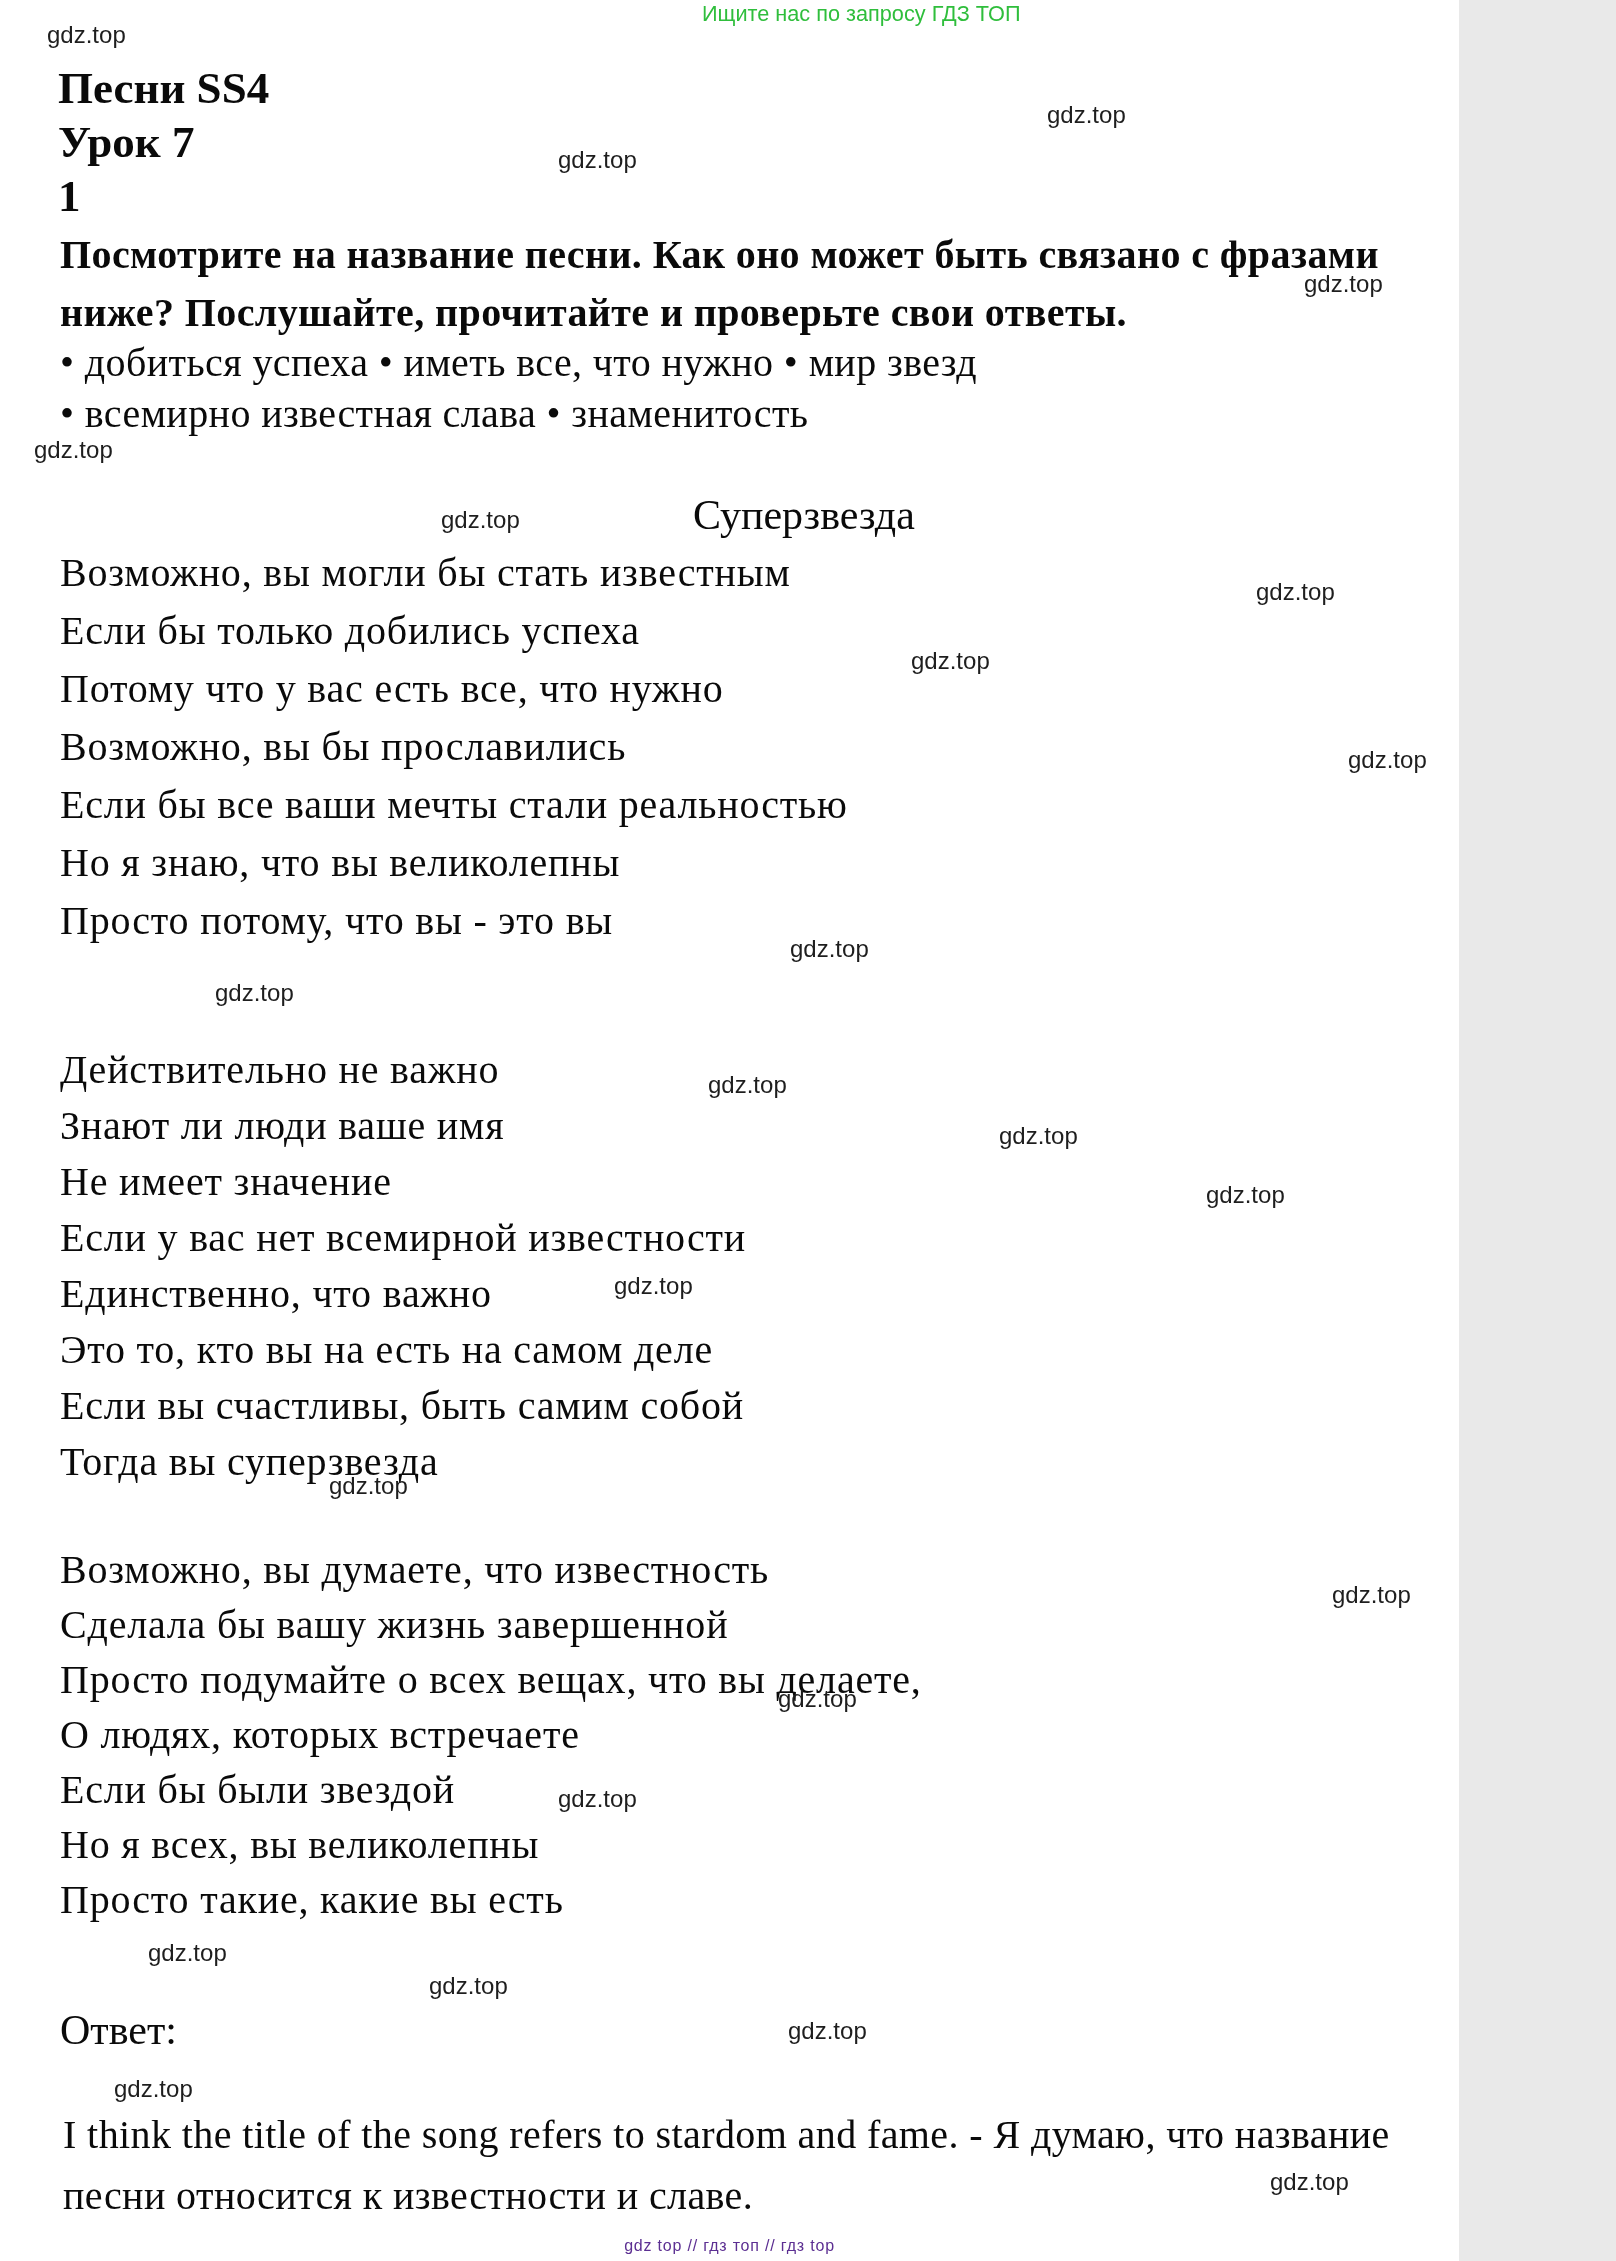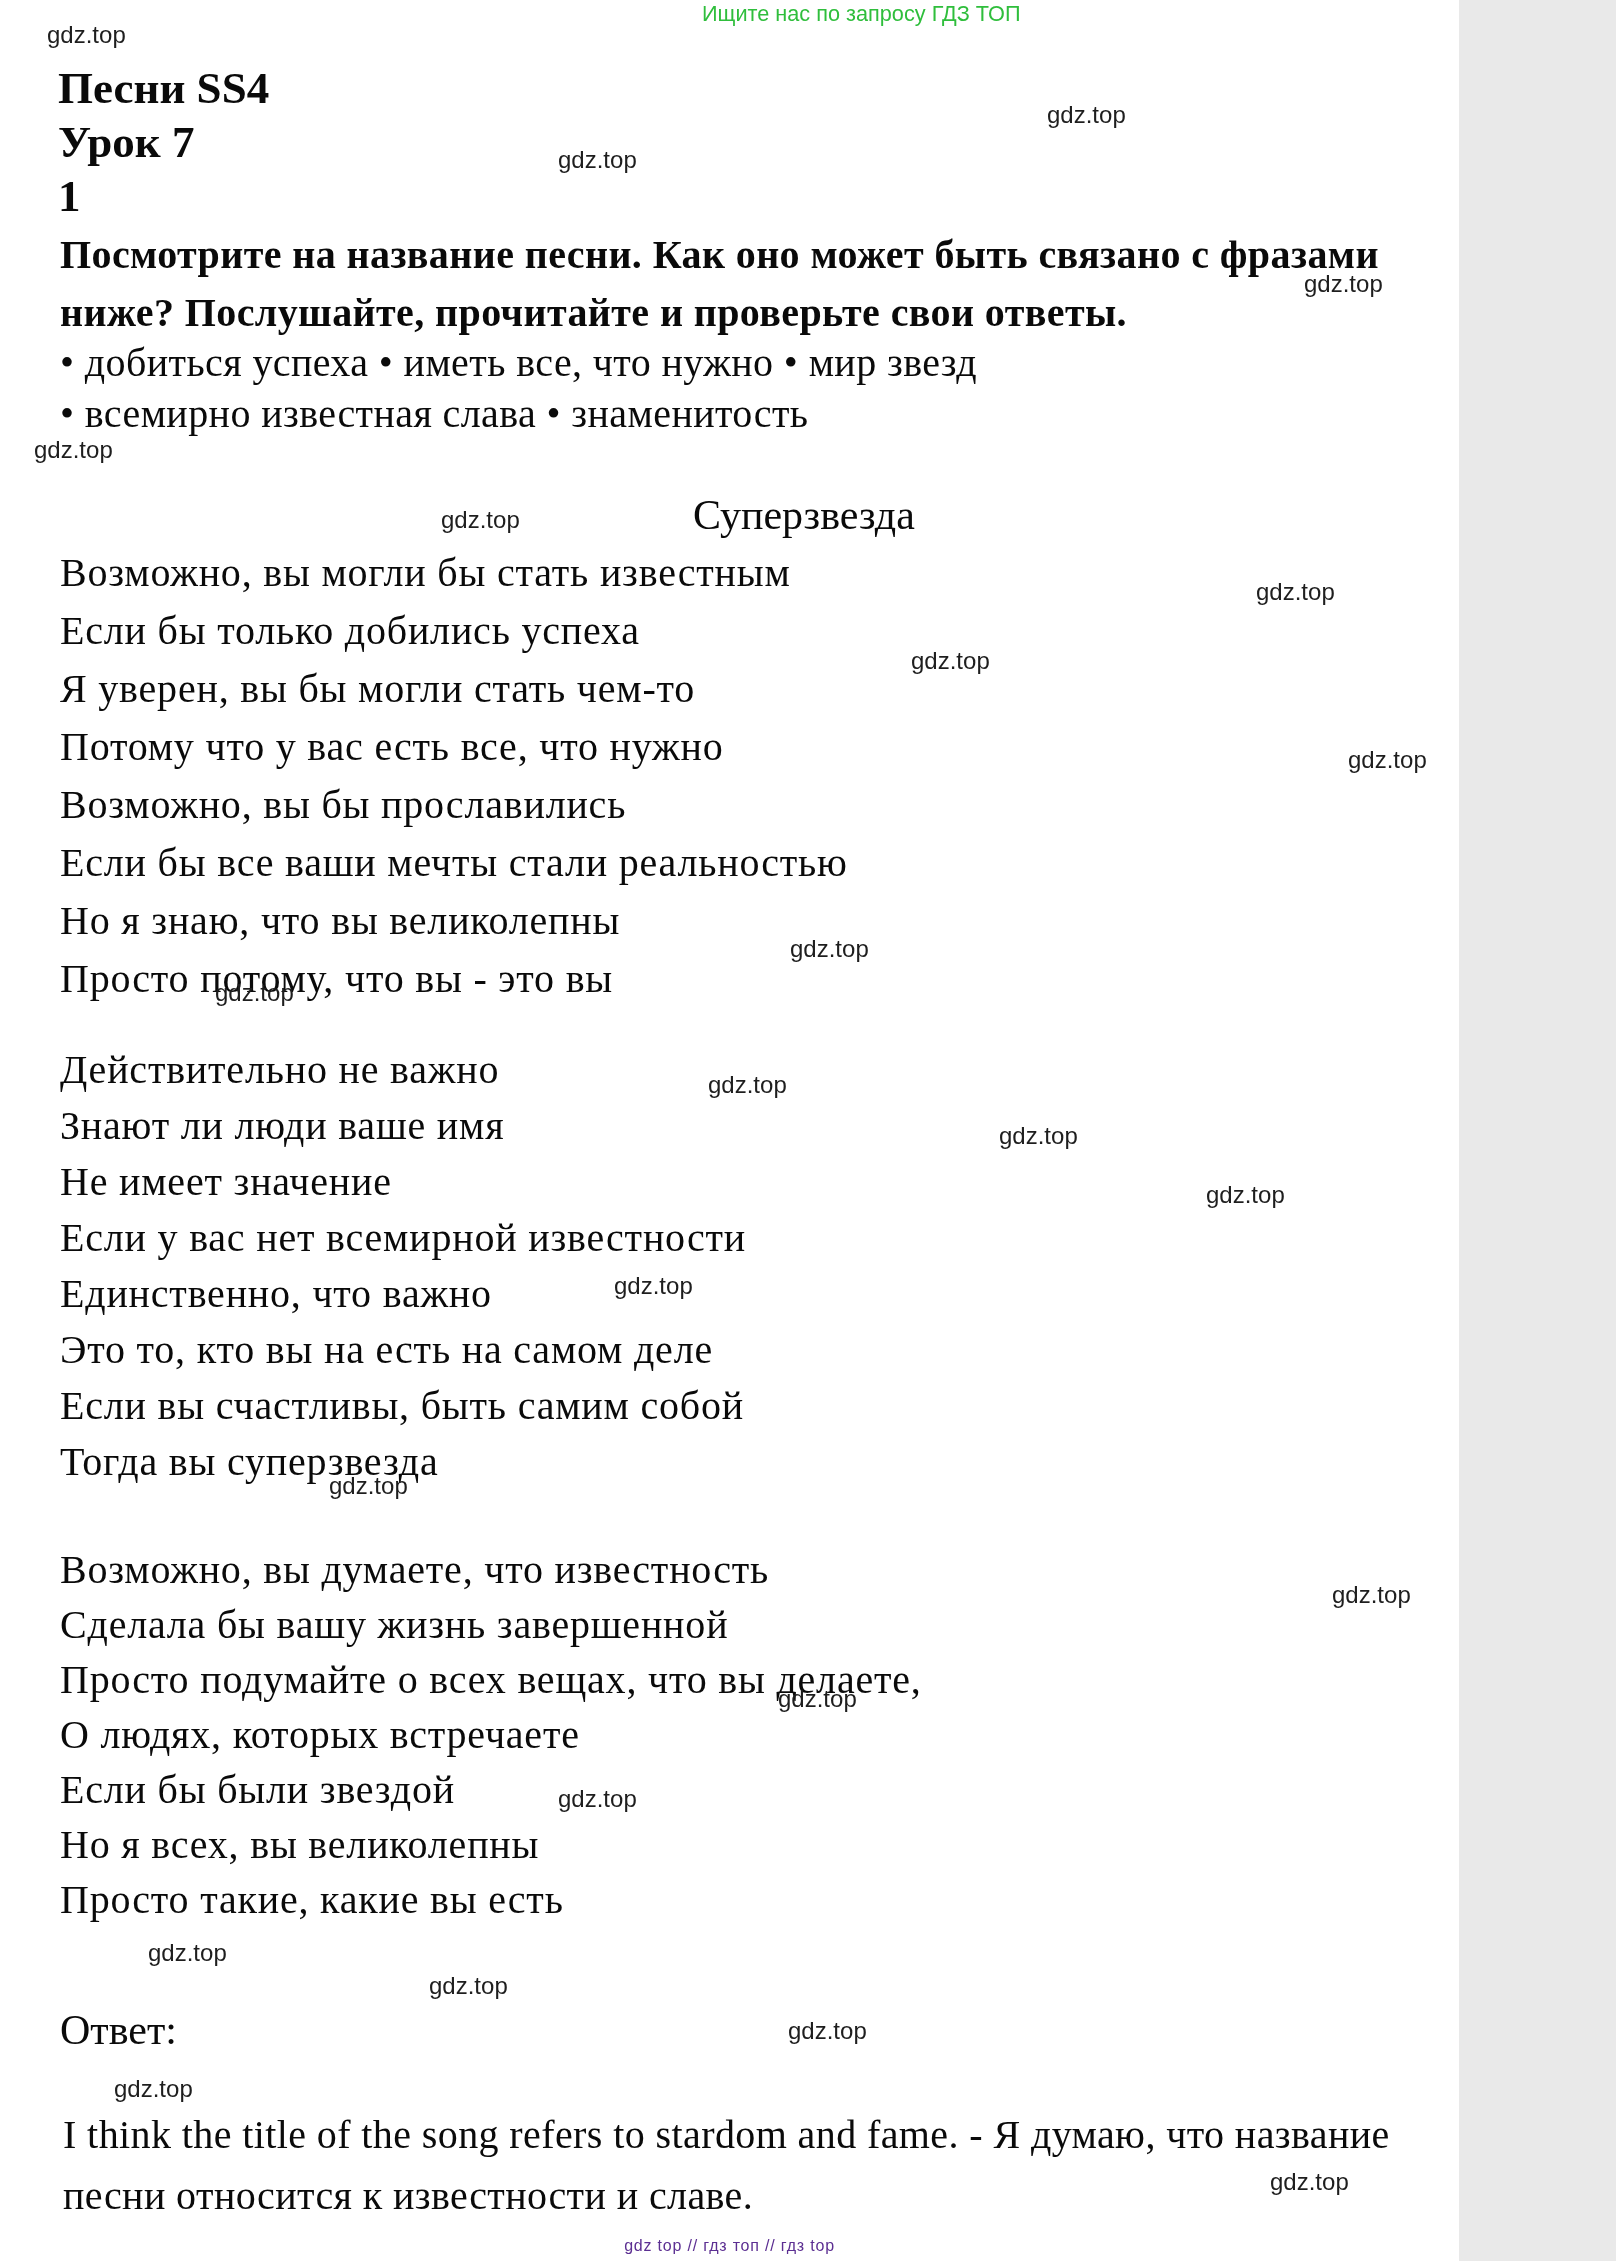--- a/index.html
+++ b/index.html
@@ -103,21 +103,20 @@
   <div class="abs bullets">
     <div>• добиться успеха • иметь все, что нужно • мир звезд</div>
     <div>• всемирно известная слава • знаменитость</div>
   </div>
 
   <div class="abs song-title">Суперзвезда</div>
 
   <div class="abs stanza" style="top:544px;line-height:58px">
       <div class="line">Возможно, вы могли бы стать известным</div>
       <div class="line">Если бы только добились успеха</div>
-      <div class="line">Я уверен, вы бы могли стать чем-то</div>
       <div class="line">Потому что у вас есть все, что нужно</div>
       <div class="line">Возможно, вы бы прославились</div>
       <div class="line">Если бы все ваши мечты стали реальностью</div>
       <div class="line">Но я знаю, что вы великолепны</div>
       <div class="line">Просто потому, что вы - это вы</div>
     </div>
   <div class="abs stanza" style="top:1042px;line-height:56px">
       <div class="line">Действительно не важно</div>
       <div class="line">Знают ли люди ваше имя</div>
       <div class="line">Не имеет значение</div>

